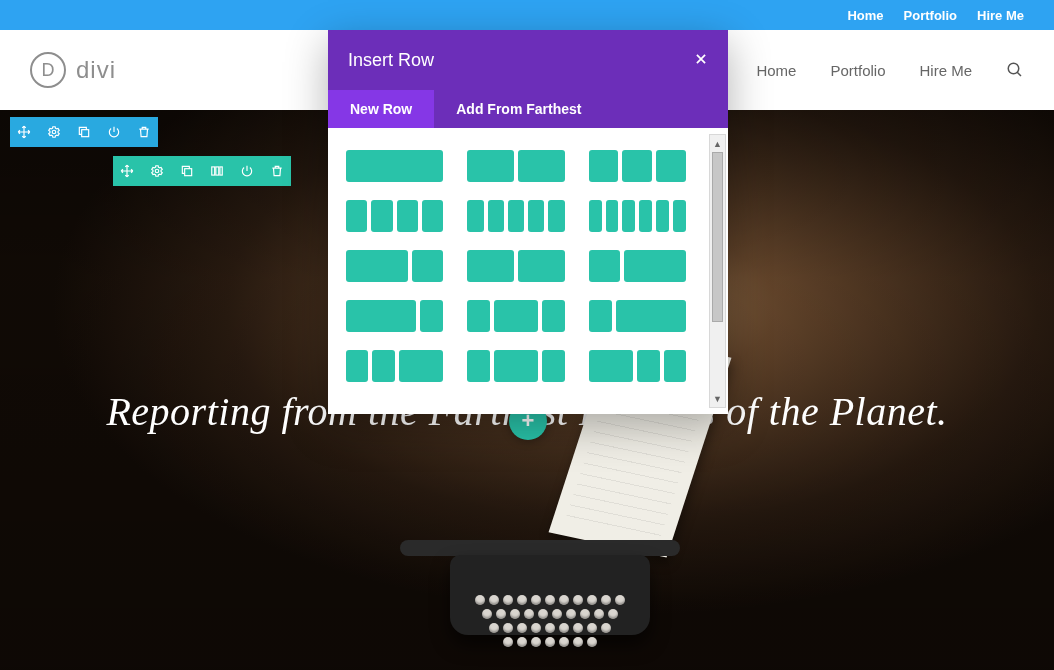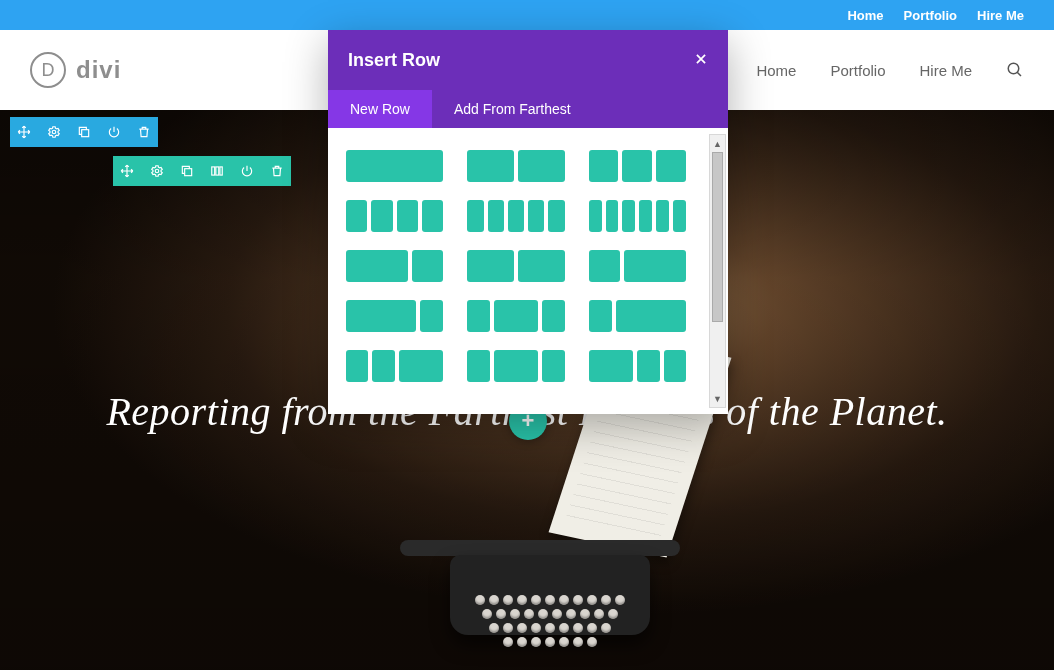--- a/index.html
+++ b/index.html
@@ -6,21 +6,21 @@
   html,body{width:1054px;height:670px;overflow:hidden;background:#fff}
 
   
   .topbar{height:30px;background:#2ea3f2;display:flex;justify-content:flex-end;align-items:center;padding-right:30px;gap:20px}
   .topbar a{color:#fff;font-size:13px;font-weight:600;text-decoration:none;cursor:pointer}
 
   
   .mainnav{height:80px;background:#fff;display:flex;align-items:center;padding:0 30px;justify-content:space-between}
   .logo{display:flex;align-items:center;gap:10px;color:#8e8e8e}
   .logo-circle{width:36px;height:36px;border:2px solid #8e8e8e;border-radius:50%;display:flex;align-items:center;justify-content:center;font-size:18px;color:#8e8e8e;font-weight:400}
-  .logo-text{font-size:24px;font-weight:700;letter-spacing:1px;color:#8e8e8e}
+  .logo-text{font-size:24px;font-weight:400;letter-spacing:1px;color:#8e8e8e}
   .mainnav-right{display:flex;align-items:center;gap:34px}
   .mainnav-right a{color:#666;font-size:15px;text-decoration:none;cursor:pointer}
   .search-icn{width:18px;height:18px;cursor:pointer}
 
   
   .hero{position:relative;height:560px;background:radial-gradient(ellipse 55% 55% at 60% 35%, #a07b52 0%, #6b4a2e 25%, #2b1c11 70%, #120b06 100%);overflow:hidden}
   .hero::after{content:"";position:absolute;inset:0;background:linear-gradient(to bottom, rgba(0,0,0,0.35), rgba(0,0,0,0.1) 30%, rgba(0,0,0,0.25))}
   .hero-text{position:absolute;top:278px;left:0;right:0;text-align:center;color:#fff;font-size:40px;font-style:italic;font-family:Georgia,serif;letter-spacing:.5px;z-index:1}
 
   
@@ -38,24 +38,24 @@
   .row-toolbar{position:absolute;left:113px;top:156px;height:30px;background:#29c3a9;display:flex;align-items:center;gap:2px;z-index:5}
   .tb-btn{width:28px;height:30px;display:flex;align-items:center;justify-content:center;color:#fff;cursor:pointer}
   .tb-btn svg{width:14px;height:14px}
 
   
   .add-circle{position:absolute;left:509px;top:402px;width:38px;height:38px;border-radius:50%;background:#29c3a9;display:flex;align-items:center;justify-content:center;color:#fff;font-size:22px;font-weight:700;z-index:6;box-shadow:0 2px 8px rgba(0,0,0,.3);cursor:pointer}
 
   
   .modal{position:absolute;left:328px;top:30px;width:400px;background:#fff;z-index:10;box-shadow:0 12px 40px rgba(0,0,0,.3)}
   .modal-hd{background:#6c2eb9;height:60px;display:flex;align-items:center;justify-content:space-between;padding:0 20px}
-  .modal-hd-title{color:#fff;font-size:18px;font-weight:700}
+  .modal-hd-title{color:#fff;font-size:18px;font-weight:400}
   .modal-close{color:#fff;font-size:18px;cursor:pointer}
   .modal-tabs{background:#6c2eb9;display:flex}
-  .modal-tab{padding:11px 22px;color:#fff;font-size:14px;font-weight:400;cursor:pointer}
+  .modal-tab{padding:11px 22px;color:#fff;font-size:14px;font-weight:700;cursor:pointer}
   .modal-tab.active{background:#8537e6}
   .modal-body{position:relative;padding:22px 18px 20px 18px;height:286px}
 
   .layouts{display:grid;grid-template-columns:repeat(3,1fr);column-gap:24px;row-gap:18px;width:340px}
   .layout{height:32px;display:flex;gap:4px;cursor:pointer}
   .col{background:#29c3a9;border-radius:3px}
   .w1{flex:1}.w2{flex:2}.w3{flex:3}
 
   
   .sbar{position:absolute;right:2px;top:6px;bottom:6px;width:17px;background:#f0f0f0;border:1px solid #d8d8d8}

